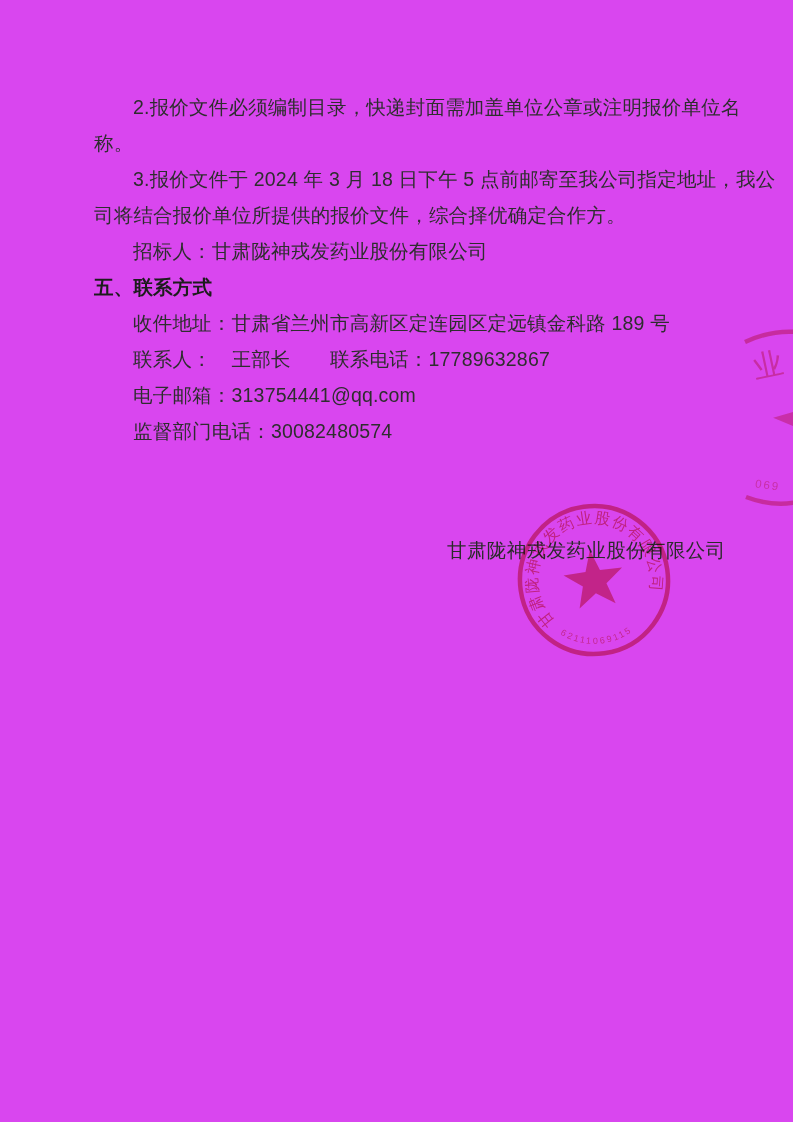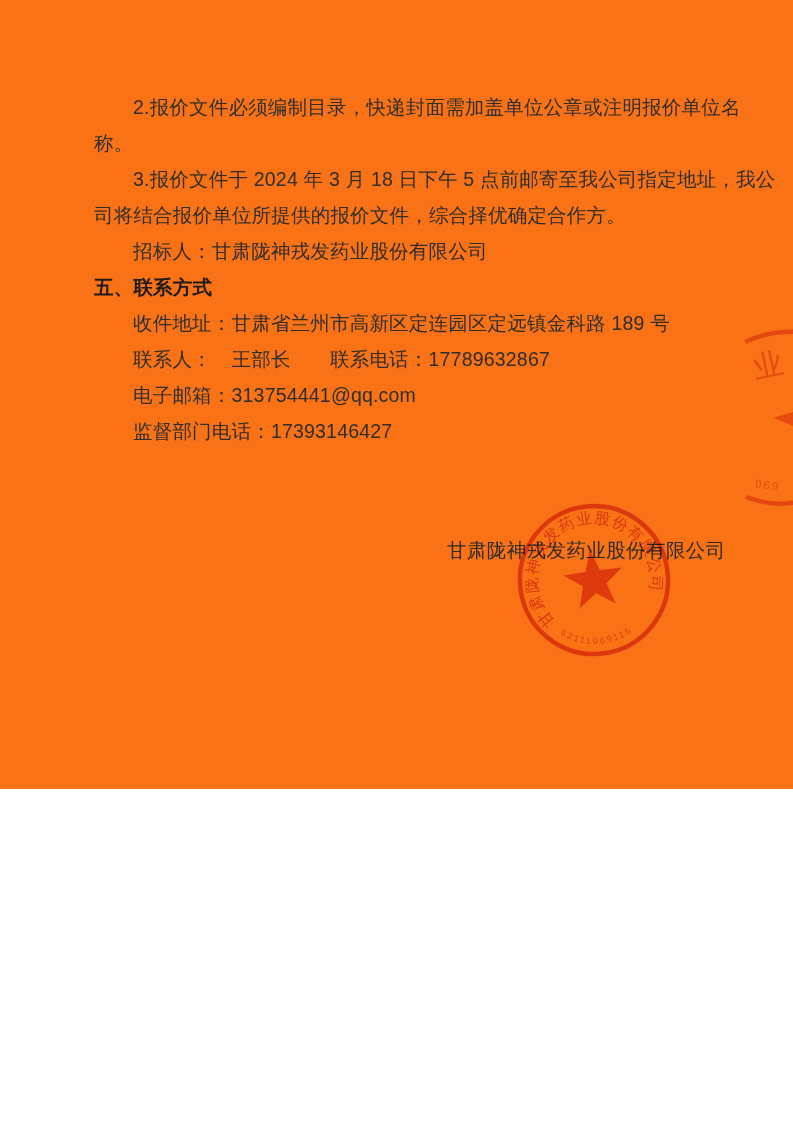--- a/index.html
+++ b/index.html
@@ -1,20 +1,20 @@
 <!DOCTYPE html>
 <html><head>
 <meta charset="utf-8">
 <style>
   html, body { margin: 0; padding: 0; background: #ffffff; }
   .page {
     position: relative;
     width: 793px;
-    height: 789px;
-    background: #f97316;
+    height: 1122px;
+    background: #d946ef;
     overflow: hidden;
     font-family: "Liberation Sans", "DejaVu Sans", sans-serif;
     color: #2e2e2e;
   }
   .content {
     position: absolute;
     left: 0; top: 0; right: 0;
     padding: 89px 72px 0 94px;
     font-size: 19.5px;
     line-height: 36px;
@@ -62,21 +62,21 @@
   <div class="content">
     <div class="line indent">2.报价文件必须编制目录，快递封面需加盖单位公章或注明报价单位名</div>
     <div class="line">称。</div>
     <div class="line indent">3.报价文件于 2024 年 3 月 18 日下午 5 点前邮寄至我公司指定地址，我公</div>
     <div class="line">司将结合报价单位所提供的报价文件，综合择优确定合作方。</div>
     <div class="line indent">招标人：甘肃陇神戎发药业股份有限公司</div>
     <div class="line heading">五、联系方式</div>
     <div class="line indent">收件地址：甘肃省兰州市高新区定连园区定远镇金科路 189 号</div>
     <div class="line indent">联系人：　王部长　　联系电话：17789632867</div>
     <div class="line indent">电子邮箱：313754441@qq.com</div>
-    <div class="line indent">监督部门电话：17393146427</div>
+    <div class="line indent">监督部门电话：30082480574</div>
   </div>
 
   <div class="sig-company">甘肃陇神戎发药业股份有限公司</div>
 
   <svg class="seal-main" width="180" height="180" viewBox="0 0 180 180">
     <defs>
       <path id="sealArcTop" d="M 45.7 125.9 A 57 57 0 1 1 140.3 116.8" fill="none"></path>
       <path id="sealArcBottom" d="M 48.9 139 A 64 64 0 0 0 131.1 139" fill="none"></path>
     </defs>
     <g transform="rotate(-8 90 90)">

